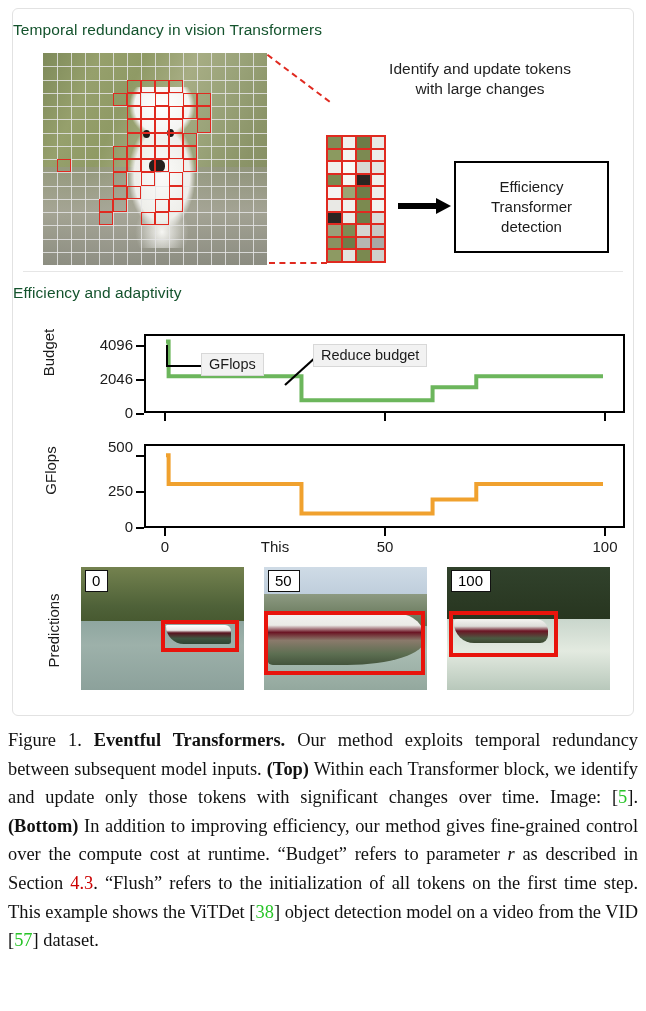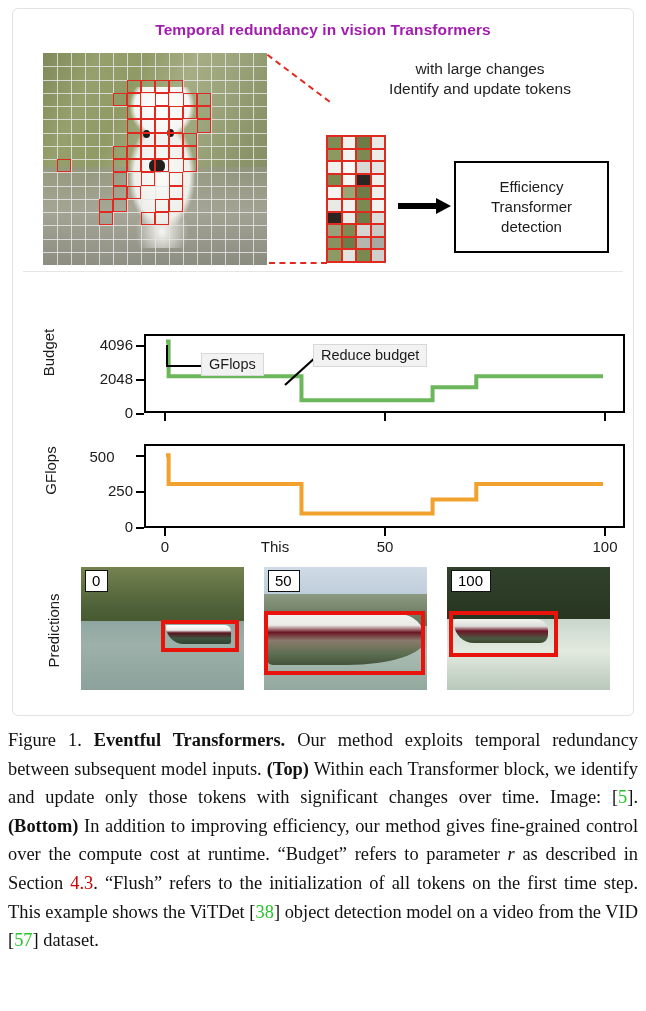--- a/index.html
+++ b/index.html
@@ -24,26 +24,24 @@
   .panel-divider {
     position: absolute;
     left: 10px; right: 10px;
     height: 1px;
     background: #e6e6e6;
   }
 
   
   .panel-title {
     position: absolute;
-    text-align: center;
     width: 100%;
     font-size: 15.5px;
-    color: #a21caf;
+    color: #14532d;
     letter-spacing: .1px;
-    font-weight: bold;
   }
 
   
   .top-panel { position: absolute; left: 0; top: 0; width: 620px; height: 262px; }
 
   .token-image {
     position: absolute;
     left: 30px; top: 44px;
     width: 224px; height: 212px;
     background:
@@ -298,22 +296,22 @@
             <div class="tokbox" style="left: 25%; top: 75%; width: 6.25%; height: 6.25%;"></div>
             <div class="tokbox" style="left: 43.75%; top: 75%; width: 6.25%; height: 6.25%;"></div>
             <div class="tokbox" style="left: 50%; top: 75%; width: 6.25%; height: 6.25%;"></div>
           </div>
       </div>
 
       <div class="dashline" style="left:255px; top:45px; width:78px; transform: rotate(37deg);"></div>
       <div class="dashline" style="left:256px; top:253px; width:58px;"></div>
 
       <div class="strip-caption">
+        <div>Identify and update tokens</div>
         <div>with large changes</div>
-        <div>Identify and update tokens</div>
       </div>
 
       <div class="token-strip" id="token-strip">
           <div style="background: rgb(127, 141, 85);"></div>
           <div style="background: rgb(241, 241, 238);"></div>
           <div style="background: rgb(109, 124, 71);"></div>
           <div style="background: rgb(232, 232, 228);"></div>
           <div style="background: rgb(139, 154, 96);"></div>
           <div style="background: rgb(244, 244, 241);"></div>
           <div style="background: rgb(124, 138, 82);"></div>
@@ -362,26 +360,27 @@
           <div>Efficiency</div>
           <div>Transformer</div>
           <div>detection</div>
         </div>
       </div>
     </div>
 
     <div class="panel-divider" style="top:262px;"></div>
 
     <div class="bottom-panel">
+      <div class="panel-title" style="top:12px;">Efficiency and adaptivity</div>
 
       <div class="chart" style="left:0; top:0; width:620px; height:150px;">
         <div class="ylabel" style="left:-5px; top:72px; width:80px;">Budget</div>
 
         <div class="ytick" style="left:58px; top:64px; width:62px;">4096</div>
-        <div class="ytick" style="left:58px; top:98px; width:62px;">2048</div>
+        <div class="ytick" style="left:58px; top:98px; width:62px;">2046</div>
         <div class="ytick" style="left:58px; top:132px; width:62px;">0</div>
 
         <div class="tickmark" style="left:123px; top:73px; width:8px; height:2.2px;"></div>
         <div class="tickmark" style="left:123px; top:107px; width:8px; height:2.2px;"></div>
         <div class="tickmark" style="left:123px; top:141px; width:8px; height:2.2px;"></div>
 
         <div class="axes-box" style="left:131px; top:62px; width:481px; height:79px;">
           <svg id="budget-svg" width="477" height="75" viewBox="0 0 477 75" preserveAspectRatio="none" style="position:absolute; left:0; top:0;">
               <path d="M20.00 5.46 L22.62 5.46 L22.62 40.23 L151.10 40.23 L151.10 40.23 L155.47 40.23 L155.47 64.13 L282.20 64.13 L282.20 64.13 L286.57 64.13 L286.57 51.23 L325.90 51.23 L325.90 51.23 L330.27 51.23 L330.27 40.23 L457.00 40.23 L457.00 40.23" fill="none" stroke="#6cb65c" stroke-width="4" stroke-linejoin="miter" stroke-linecap="butt" vector-effect="non-scaling-stroke"></path>
             </svg>
@@ -397,21 +396,21 @@
 
         <svg style="position:absolute; left:268px; top:82px; width:40px; height:34px;">
           <line x1="36" y1="2" x2="4" y2="31" stroke="#000" stroke-width="2.2"></line>
         </svg>
         <div class="annot" style="left:300px; top:72px;">Reduce budget</div>
       </div>
 
       <div class="chart" style="left:0; top:110px; width:620px; height:160px;">
         <div class="ylabel" style="left:-3px; top:80px; width:80px;">GFlops</div>
 
-        <div class="ytick" style="left:58px; top:66px; width:62px;text-align:center;">500</div>
+        <div class="ytick" style="left:58px; top:56px; width:62px;">500</div>
         <div class="ytick" style="left:58px; top:100px; width:62px;">250</div>
         <div class="ytick" style="left:58px; top:136px; width:62px;">0</div>
 
         <div class="tickmark" style="left:123px; top:73px; width:8px; height:2.2px;"></div>
         <div class="tickmark" style="left:123px; top:109px; width:8px; height:2.2px;"></div>
         <div class="tickmark" style="left:123px; top:145px; width:8px; height:2.2px;"></div>
 
         <div class="axes-box" style="left:131px; top:62px; width:481px; height:84px;">
           <svg id="gflops-svg" width="477" height="80" viewBox="0 0 477 80" preserveAspectRatio="none" style="position:absolute; left:0; top:0;">
               <path d="M20.00 9.36 L22.62 9.36 L22.62 38.06 L151.10 38.06 L151.10 38.06 L155.47 38.06 L155.47 67.49 L282.20 67.49 L282.20 67.49 L286.57 67.49 L286.57 53.51 L325.90 53.51 L325.90 53.51 L330.27 53.51 L330.27 38.06 L457.00 38.06 L457.00 38.06" fill="none" stroke="#f0a12e" stroke-width="4" stroke-linejoin="miter" stroke-linecap="butt" vector-effect="non-scaling-stroke"></path>

